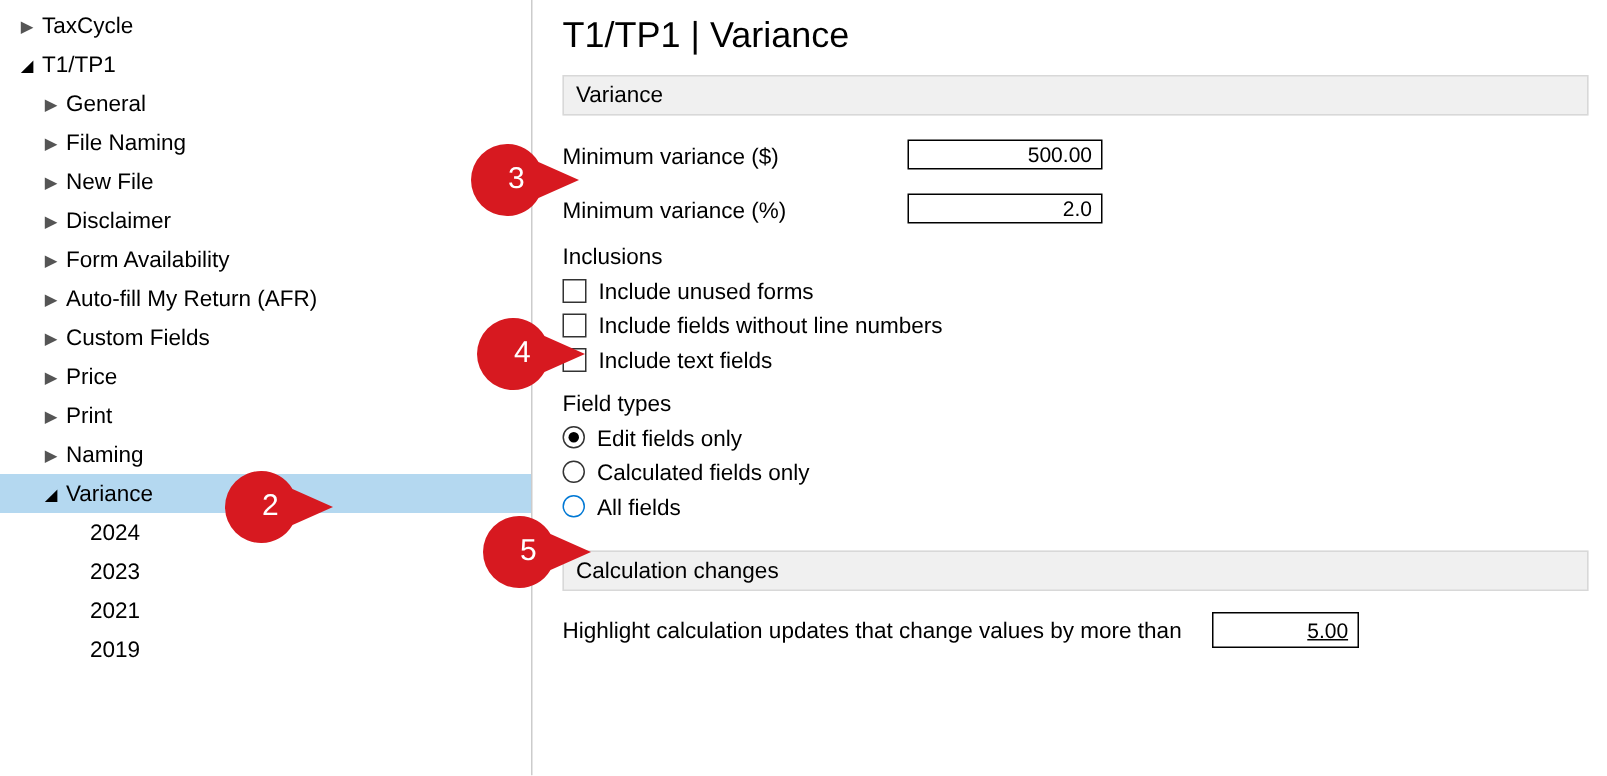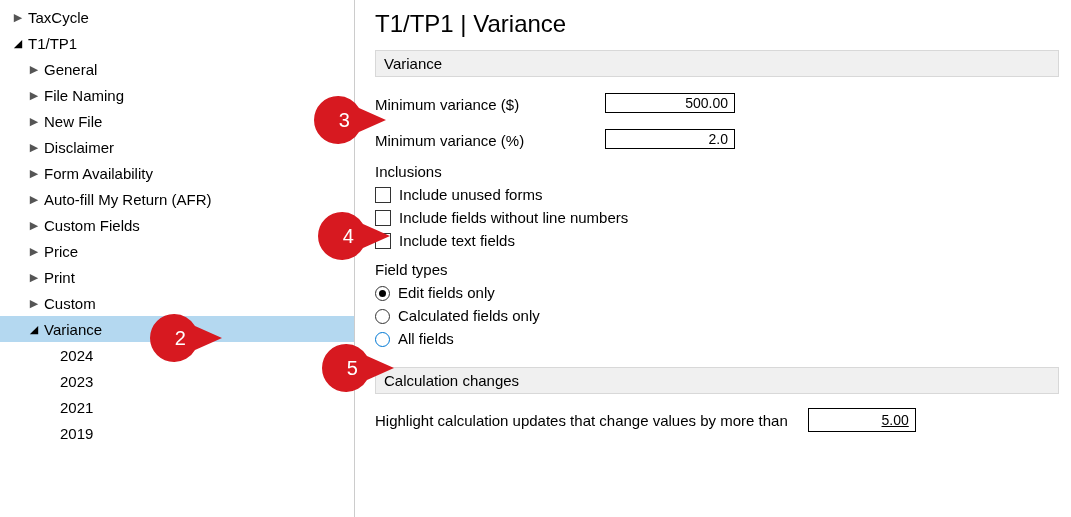--- a/index.html
+++ b/index.html
@@ -73,21 +73,21 @@
       padding: 2px 6px;
       font-family: inherit;
       font-size: 14px;
     }
     .subheading {
       font-size: 15px;
       margin: 12px 0 6px 0;
     }
     .check-row, .radio-row {
       display: flex;
-      align-items: flex-end;
+      align-items: flex-start;
       margin: 6px 0;
       gap: 8px;
     }
     .checkbox-box {
       width: 16px; height: 16px;
       border: 1px solid #333;
       background: #fff;
     }
     .radio-box {
       width: 15px; height: 15px;
@@ -106,21 +106,21 @@
     .radio-box.blue { border-color: #0078d4; }
     .calc-section { margin-top: 20px; }
     .calc-row {
       display: flex;
       align-items: center;
       margin-top: 14px;
       gap: 20px;
     }
     .calc-row .lbl { flex: 0 0 auto; }
     .calc-row input[type="text"] {
-      width: 108px;
+      width: 98px;
       height: 24px;
       border: 1px solid #000;
       text-align: right;
       padding: 2px 6px;
       font-family: inherit;
       font-size: 14px;
       text-decoration: underline;
     }
     
     .callout {
@@ -183,21 +183,21 @@
   <div class="tree-item depth-1">
     <span class="caret">▶</span>
     <span class="label">Price</span>
   </div>
   <div class="tree-item depth-1">
     <span class="caret">▶</span>
     <span class="label">Print</span>
   </div>
   <div class="tree-item depth-1">
     <span class="caret">▶</span>
-    <span class="label">Custom</span>
+    <span class="label">Naming</span>
   </div>
   <div class="tree-item depth-1 selected">
     <span class="caret expanded">◢</span>
     <span class="label">Variance</span>
   </div>
   <div class="tree-item depth-2 leaf">
     <span class="caret">▶</span>
     <span class="label">2024</span>
   </div>
   <div class="tree-item depth-2 leaf">

